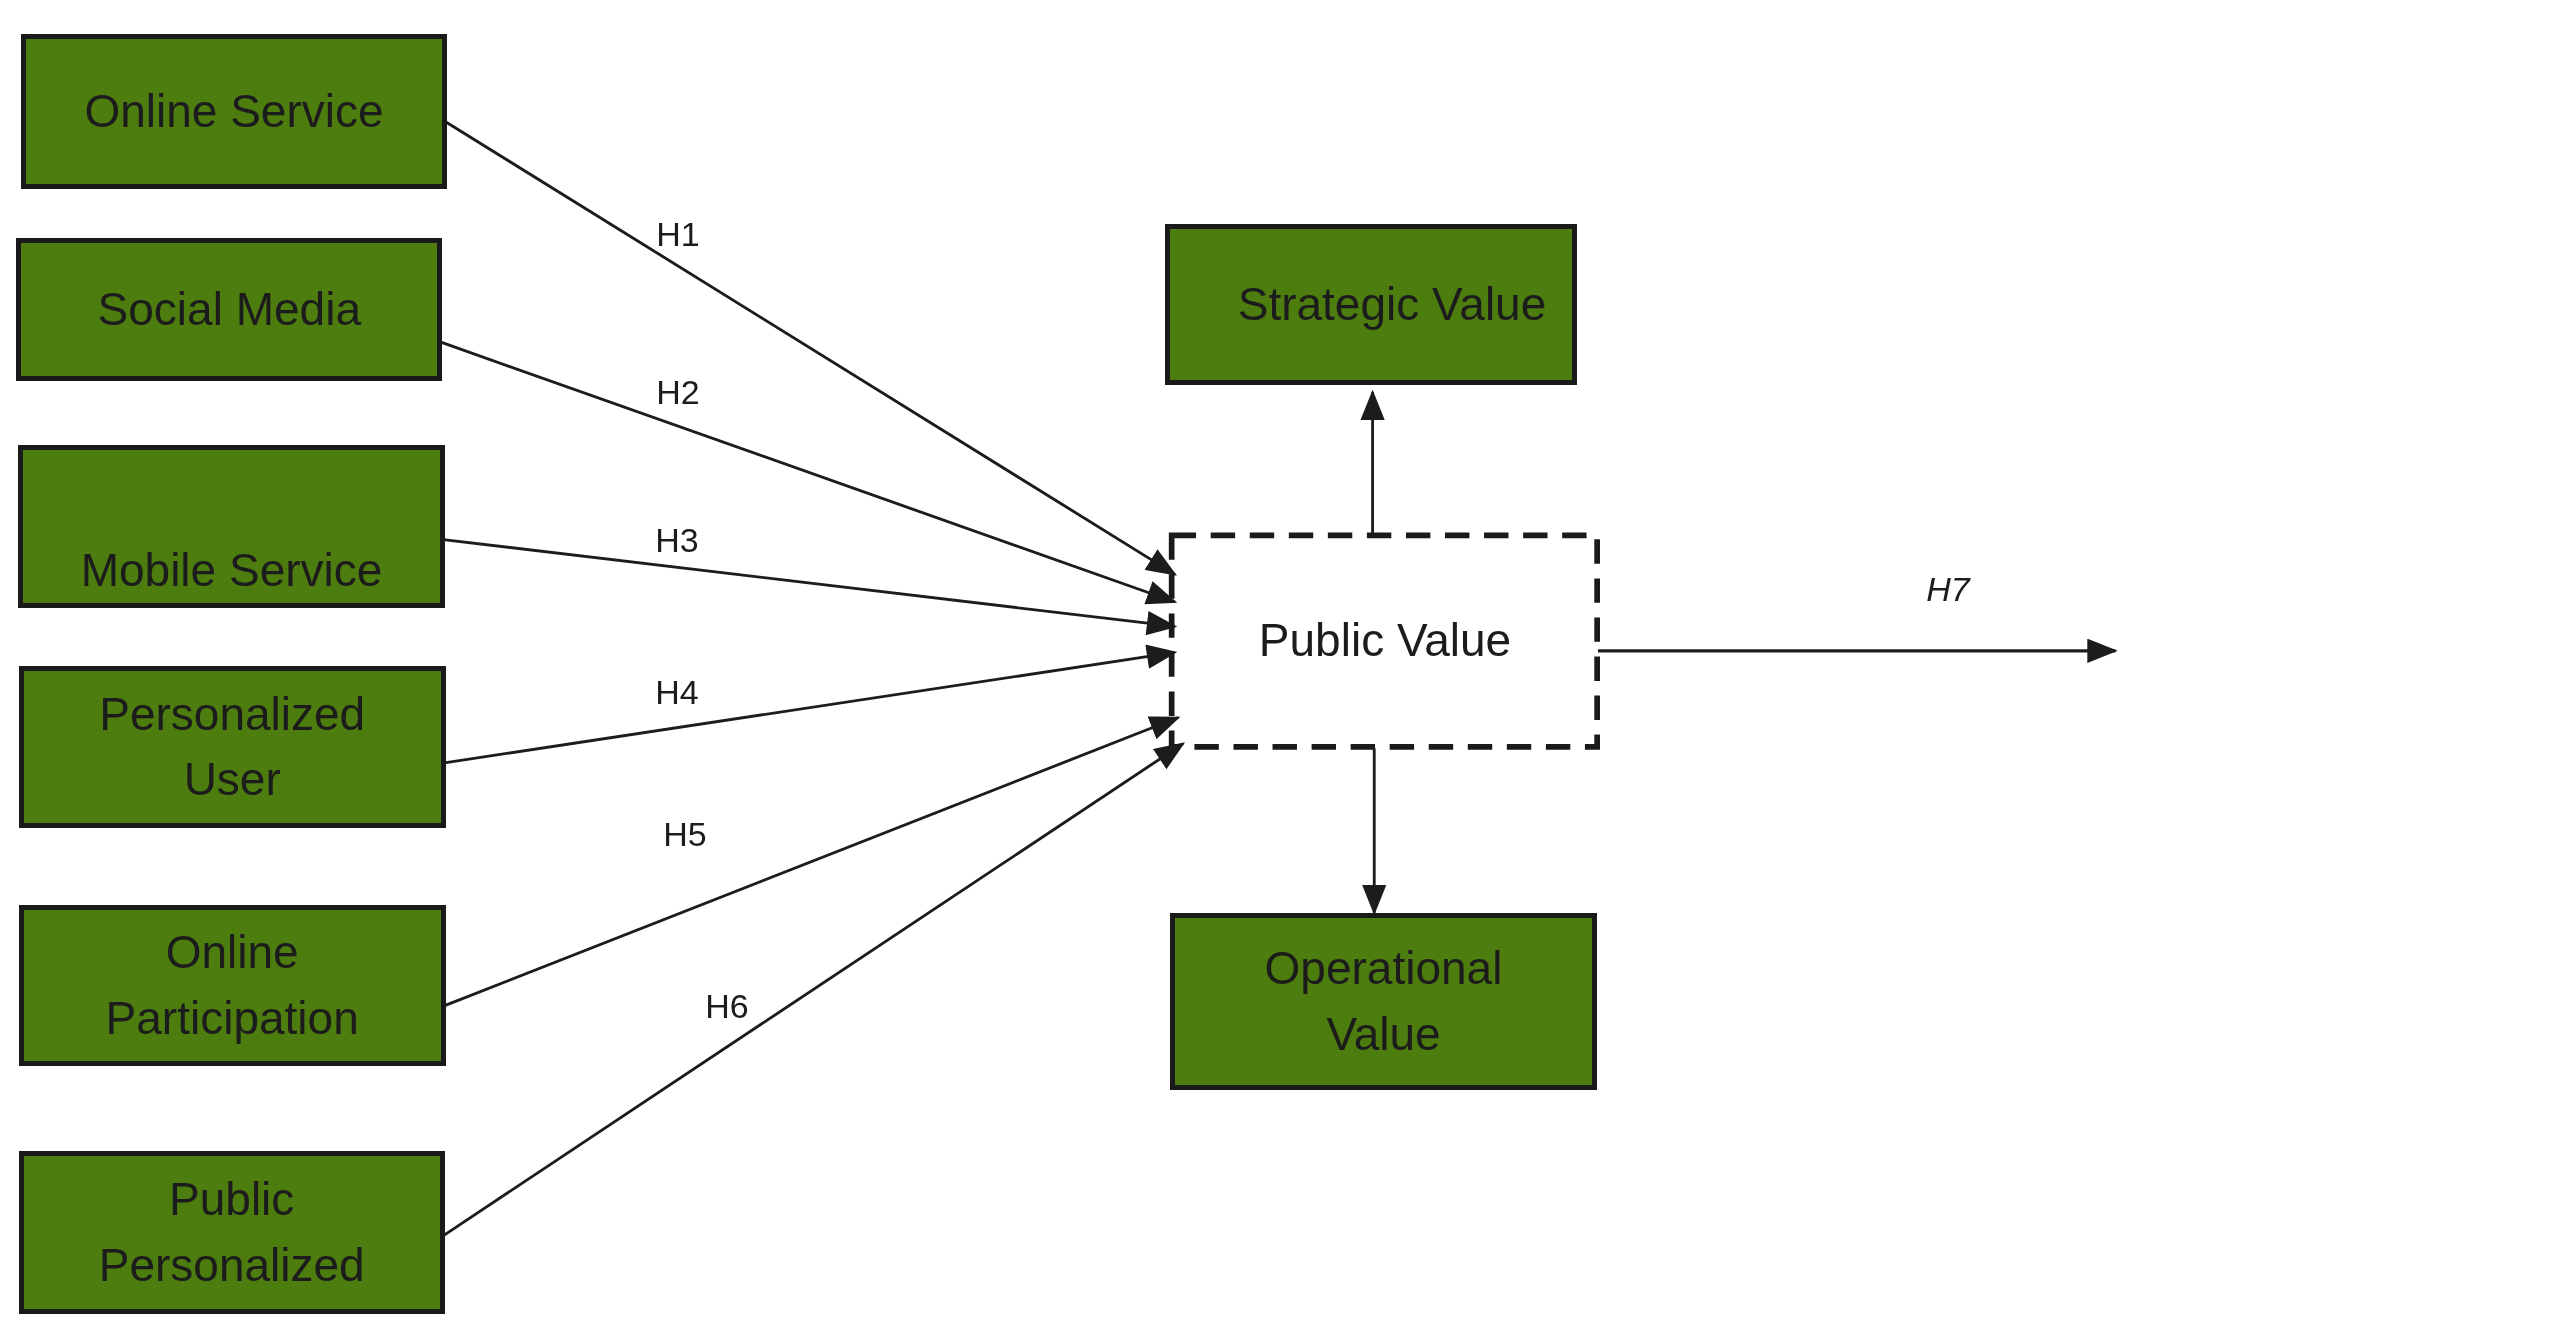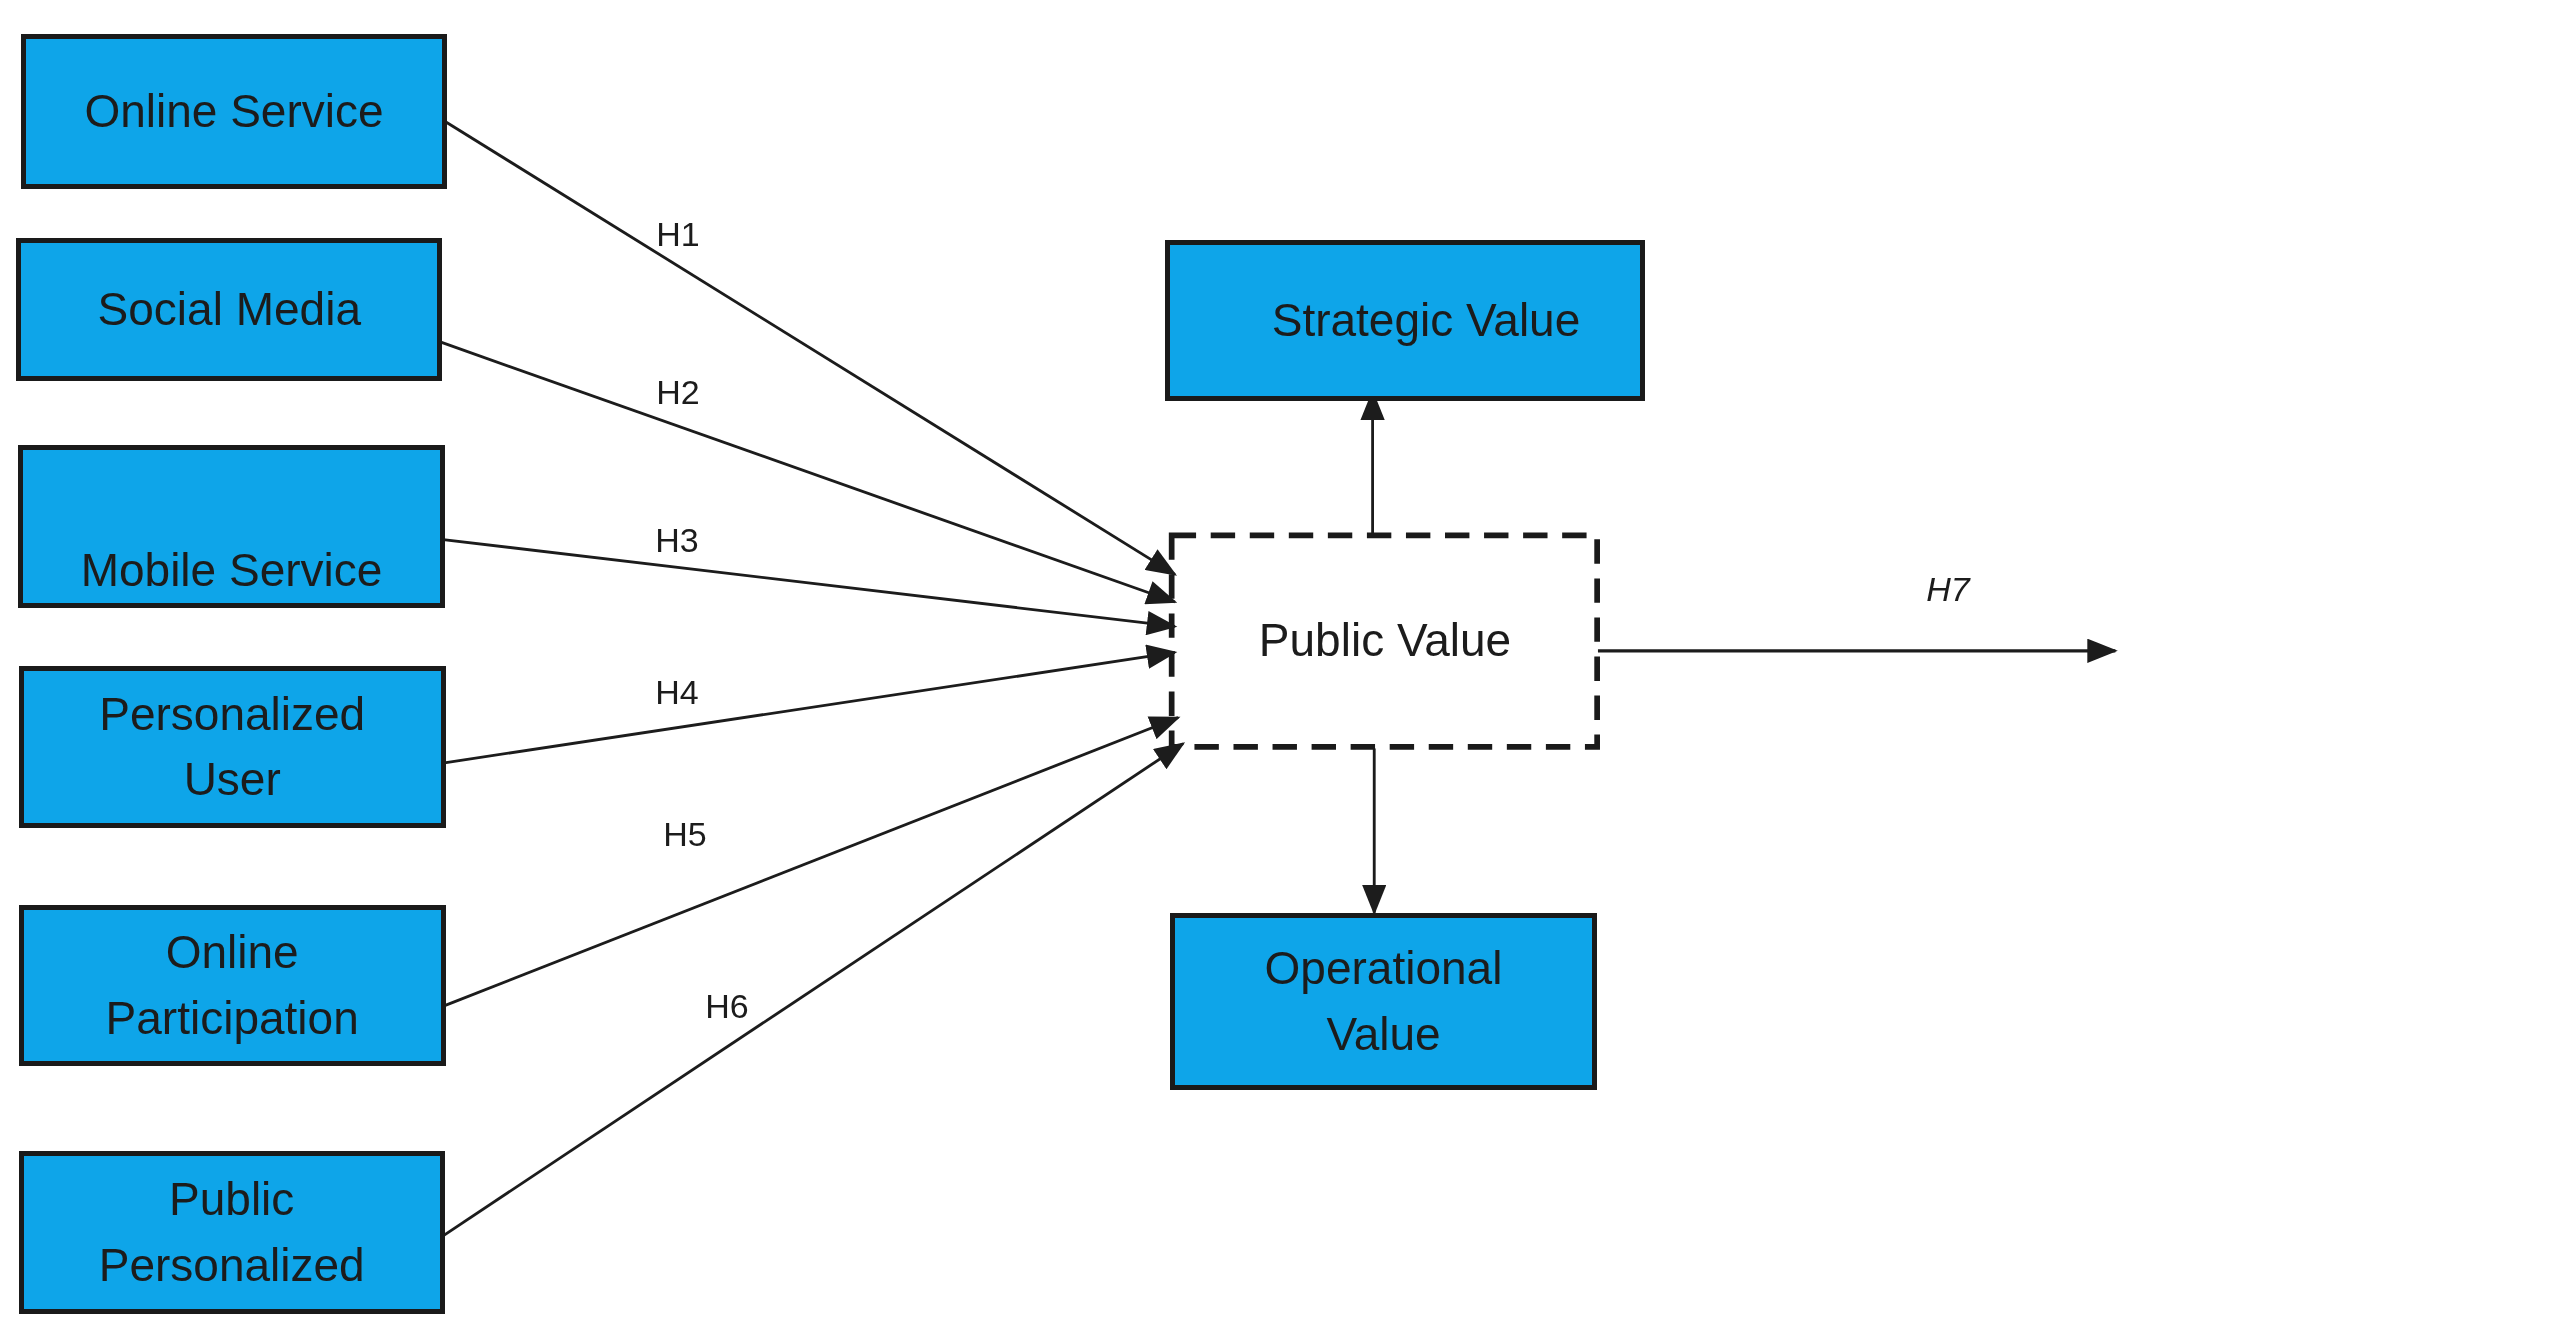--- a/index.html
+++ b/index.html
@@ -8,21 +8,21 @@
     width:2576px;height:1335px;
     background:#ffffff;
     font-family:"Liberation Sans", sans-serif;
     transform-origin:0 0;
     overflow:hidden;
   }
   svg.connectors{position:absolute;left:0;top:0;width:2576px;height:1335px;}
   .node{
     position:absolute;
     border:5.7px solid #1a1a1a;
-    background:#0ea5e9;
+    background:#4d7c0f;
     display:flex;flex-direction:column;
     align-items:center;justify-content:center;
     text-align:center;
     font-size:46px;line-height:1.42;color:#1c1c1c;
     box-sizing:border-box;
   }
   .node.dashed{border:none;background:transparent;}
   .hlabel{
     position:absolute;
     transform:translate(-50%,-50%);
@@ -78,21 +78,21 @@
   <div class="node" style="left:18.7px;top:905px;width:427px;height:161px;">
     <span>Online</span>
     <span>Participation</span>
   </div>
 
   <div class="node" style="left:18.7px;top:1151px;width:426px;height:163px;text-align:right;">
     <span>Public</span>
     <span>Personalized</span>
   </div>
 
-  <div class="node" style="left:1165px;top:240px;width:480px;height:161px;padding-left:42px;">
+  <div class="node" style="left:1165px;top:224px;width:412px;height:161px;padding-left:42px;">
     <span>Strategic Value</span>
   </div>
 
   <div class="node dashed" style="left:1172px;top:535px;width:426px;height:212px;">
     <span>Public Value</span>
   </div>
 
   <div class="node" style="left:1170px;top:913px;width:427px;height:177px;justify-content:center;">
     <span>Operational</span>
     <span>Value</span>

